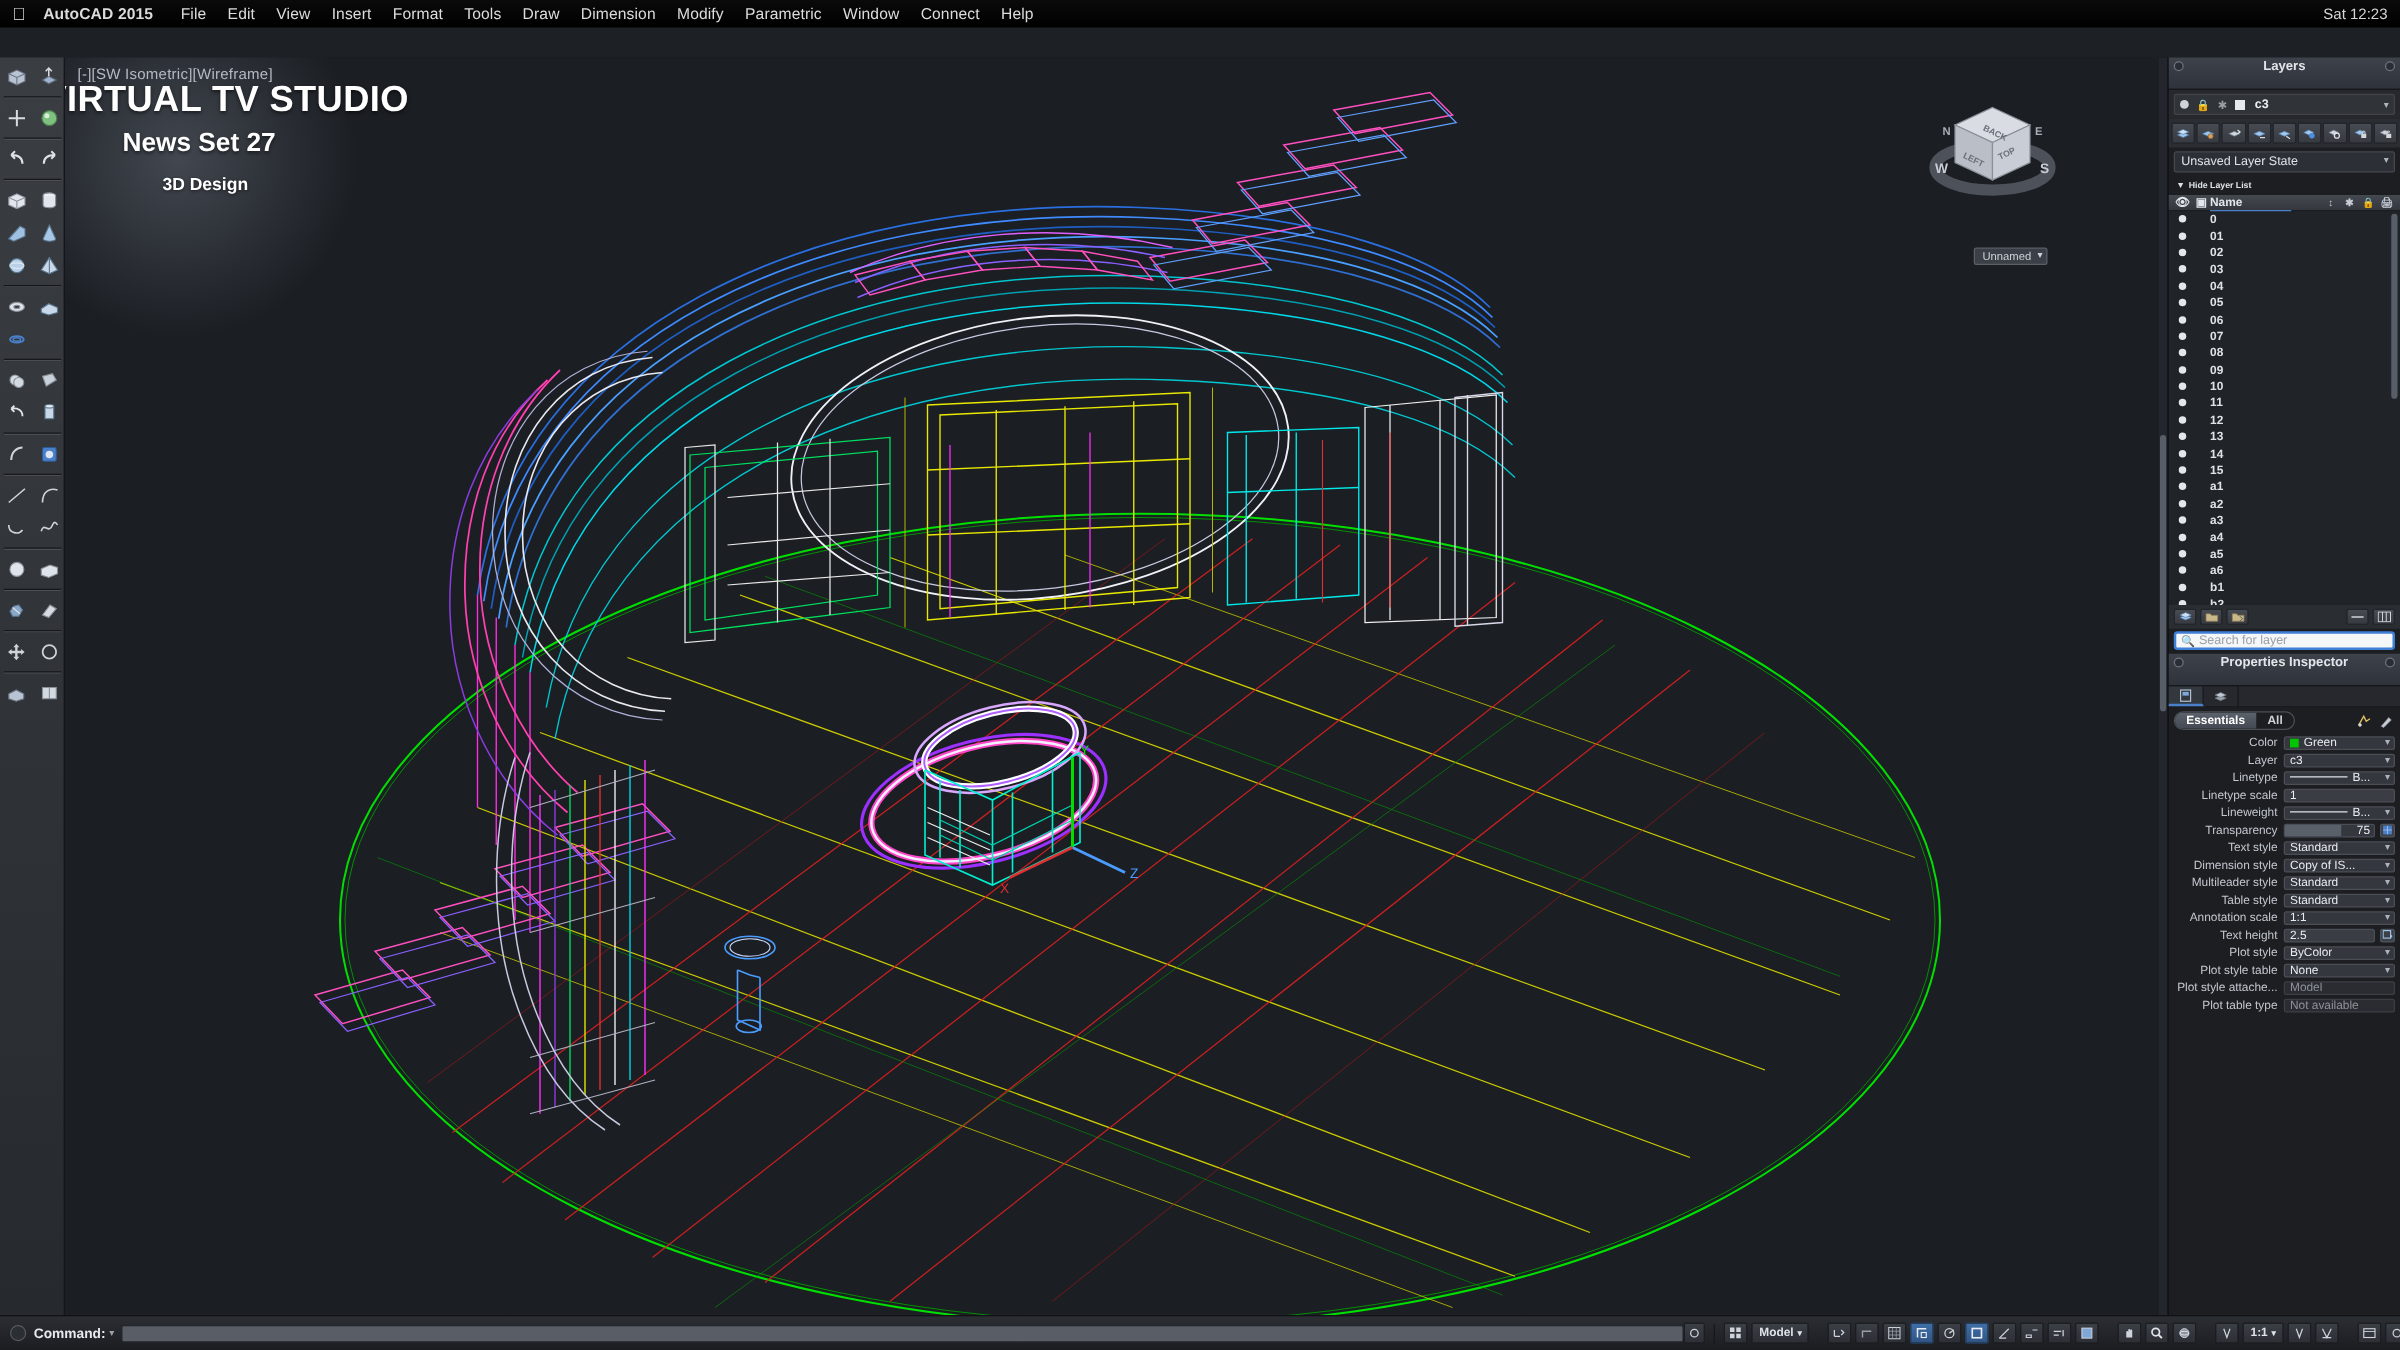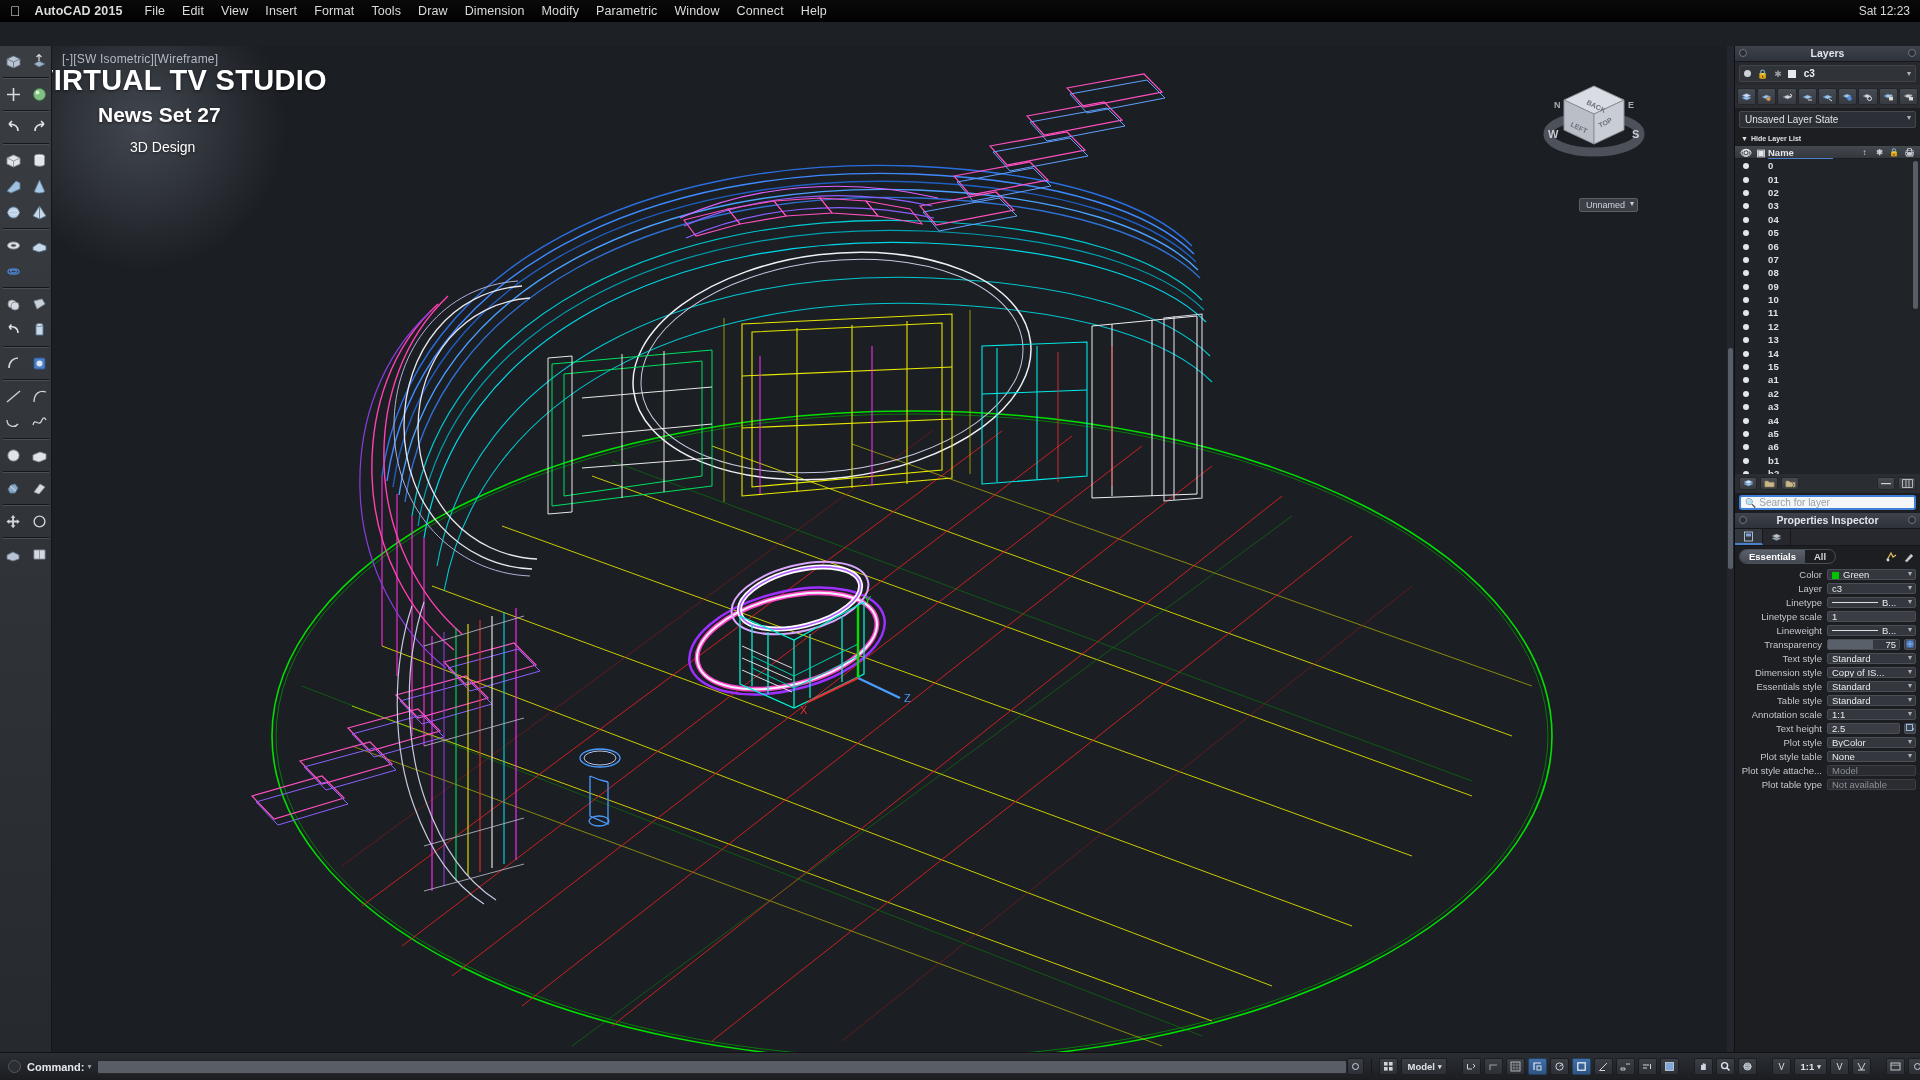--- a/index.html
+++ b/index.html
@@ -45,37 +45,37 @@
             background:#1b1e23; overflow:hidden; }
   .vplabel { position:absolute; left:10px; top:6px; font-size:12px; color:#b9bec6; z-index:3;
              letter-spacing:.2px; }
 
   
   .overlay-glow { position:absolute; left:-60px; top:-70px; width:300px; height:300px;
                   border-radius:50%; background:radial-gradient(circle,rgba(150,160,175,.32),rgba(150,160,175,0) 68%); z-index:4; }
   .ov { position:absolute; z-index:6; color:#fff; text-shadow:0 1px 3px rgba(0,0,0,.55); }
   .ov1 { left:-18px; top:18px; font-size:29px; font-weight:bold; letter-spacing:.3px; }
   .ov2 { left:46px; top:57px; font-size:21px; font-weight:bold; }
-  .ov3 { left:78px; top:93px; font-size:14px; font-weight:normal; }
+  .ov3 { left:78px; top:93px; font-size:14px; font-weight:bold; }
 
   
   .vcube { position:absolute; right:86px; top:22px; width:108px; height:108px; z-index:5; }
   .vname { position:absolute; right:96px; top:152px; z-index:5;
            background:#3b3f46; border:1px solid #5a5f68; border-radius:2px;
            font-size:9px; color:#cfd3d9; padding:1px 12px 1px 6px; }
   .vname:after { content:"▾"; position:absolute; right:3px; top:0px; font-size:8px; }
 
   
   .cvscroll { position:absolute; right:0; top:0; bottom:0; width:7px; background:#23262c; z-index:4; }
   .cvscroll i { position:absolute; left:1px; width:5px; top:30%; height:22%; background:#585e68; border-radius:3px; display:block; }
 
   
   .rightpanel { position:absolute; right:0; top:46px; width:186px; bottom:28px;
                 background:#1c1e22; border-left:1px solid #0d0f12; z-index:45; }
-  .ptitle { position:relative; height:16px; background:linear-gradient(#3e424a,#2e323a);
+  .ptitle { position:relative; height:26px; background:linear-gradient(#3e424a,#2e323a);
             border-bottom:1px solid #15171b; text-align:center; font-size:10.5px; color:#e2e5ea;
             font-weight:bold; line-height:15px; }
   .ptitle .knob { position:absolute; top:3px; width:8px; height:8px; border-radius:50%;
                   border:1px solid #6e747d; background:#2a2d33; }
   .ptitle .knob.l { left:4px; } .ptitle .knob.r { right:4px; }
 
   .layerhead { background:#26282d; padding:3px 4px; }
   .lrow1 { display:flex; align-items:center; gap:6px; background:#303338; border:1px solid #404449;
            border-radius:2px; padding:2px 4px; }
   .lrow1 .dot { width:7px; height:7px; border-radius:50%; background:#cfd3d9; }
@@ -992,21 +992,21 @@
         </div>
         <div class="prow">
           <span class="lab">Text style</span>
           <span class="val dd">Standard</span>
         </div>
         <div class="prow">
           <span class="lab">Dimension style</span>
           <span class="val dd">Copy of IS...</span>
         </div>
         <div class="prow">
-          <span class="lab">Essentials style</span>
+          <span class="lab">Multileader style</span>
           <span class="val dd">Standard</span>
         </div>
         <div class="prow">
           <span class="lab">Table style</span>
           <span class="val dd">Standard</span>
         </div>
         <div class="prow">
           <span class="lab">Annotation scale</span>
           <span class="val dd">1:1</span>
         </div>

